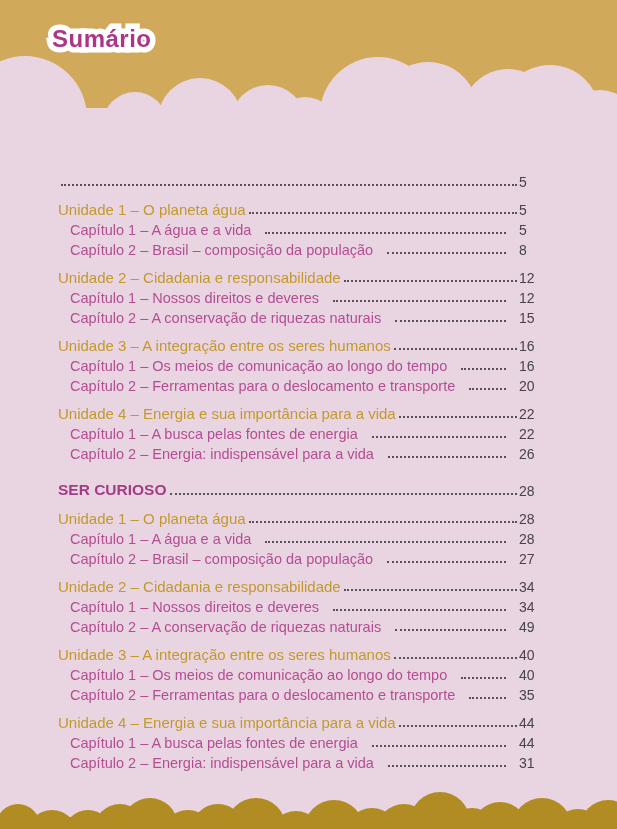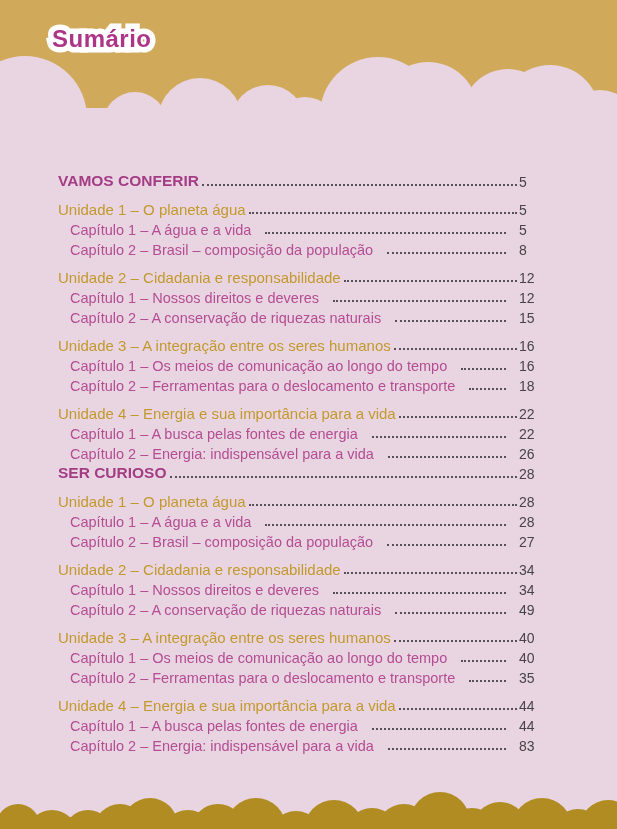--- a/index.html
+++ b/index.html
@@ -28,21 +28,21 @@
   .row .dots{
     flex:1;min-width:8px;
     border-bottom:2px dotted #55505a;
     margin:0 2px 4px 3px;
   }
   .row .num{
     flex:0 0 26px;
     font-size:14px;font-weight:normal;color:#474348;
     text-align:left;
   }
-  .section-row{font-size:15.5px;font-weight:bold;color:#a33c84;}
+  .section-row{font-size:15.5px;font-weight:bold;color:#a33c84;margin-top:17px;}
   .section-row:first-child{margin-top:0;}
   .unit-row{font-size:15px;color:#c2992d;margin-top:8px;justify-content:flex-end;}
   .chapter-row{font-size:14.5px;color:#b44d92;padding-left:12px;gap:11px;}
 </style>
 </head>
 <body>
 
 <svg class="band top" width="617" height="130" viewBox="0 0 617 130" aria-hidden="true">
   <rect x="0" y="0" width="617" height="130" fill="#d0a95a"></rect>
   <g fill="#e9d5e2">
@@ -84,21 +84,20 @@
   </g>
 </svg>
 
 <div class="badge">
   <span class="stroke">Sumário</span>
   <span class="fill">Sumário</span>
 </div>
 
 <div class="toc">
     <div class="row section-row">
-      <span class="label">VAMOS CONFERIR</span>
       <span class="dots"></span>
       <span class="num">5</span>
     </div>
     <div class="row unit-row">
       <span class="label">Unidade 1 – O planeta água</span>
       <span class="dots"></span>
       <span class="num">5</span>
     </div>
     <div class="row chapter-row">
       <span class="label">Capítulo 1 – A água e a vida</span>
@@ -131,21 +130,21 @@
       <span class="num">16</span>
     </div>
     <div class="row chapter-row">
       <span class="label">Capítulo 1 – Os meios de comunicação ao longo do tempo</span>
       <span class="dots"></span>
       <span class="num">16</span>
     </div>
     <div class="row chapter-row">
       <span class="label">Capítulo 2 – Ferramentas para o deslocamento e transporte</span>
       <span class="dots"></span>
-      <span class="num">18</span>
+      <span class="num">20</span>
     </div>
     <div class="row unit-row">
       <span class="label">Unidade 4 – Energia e sua importância para a vida</span>
       <span class="dots"></span>
       <span class="num">22</span>
     </div>
     <div class="row chapter-row">
       <span class="label">Capítulo 1 – A busca pelas fontes de energia</span>
       <span class="dots"></span>
       <span class="num">22</span>
@@ -211,15 +210,15 @@
       <span class="num">44</span>
     </div>
     <div class="row chapter-row">
       <span class="label">Capítulo 1 – A busca pelas fontes de energia</span>
       <span class="dots"></span>
       <span class="num">44</span>
     </div>
     <div class="row chapter-row">
       <span class="label">Capítulo 2 – Energia: indispensável para a vida</span>
       <span class="dots"></span>
-      <span class="num">83</span>
+      <span class="num">31</span>
     </div>
   </div>
 
 </body></html>

